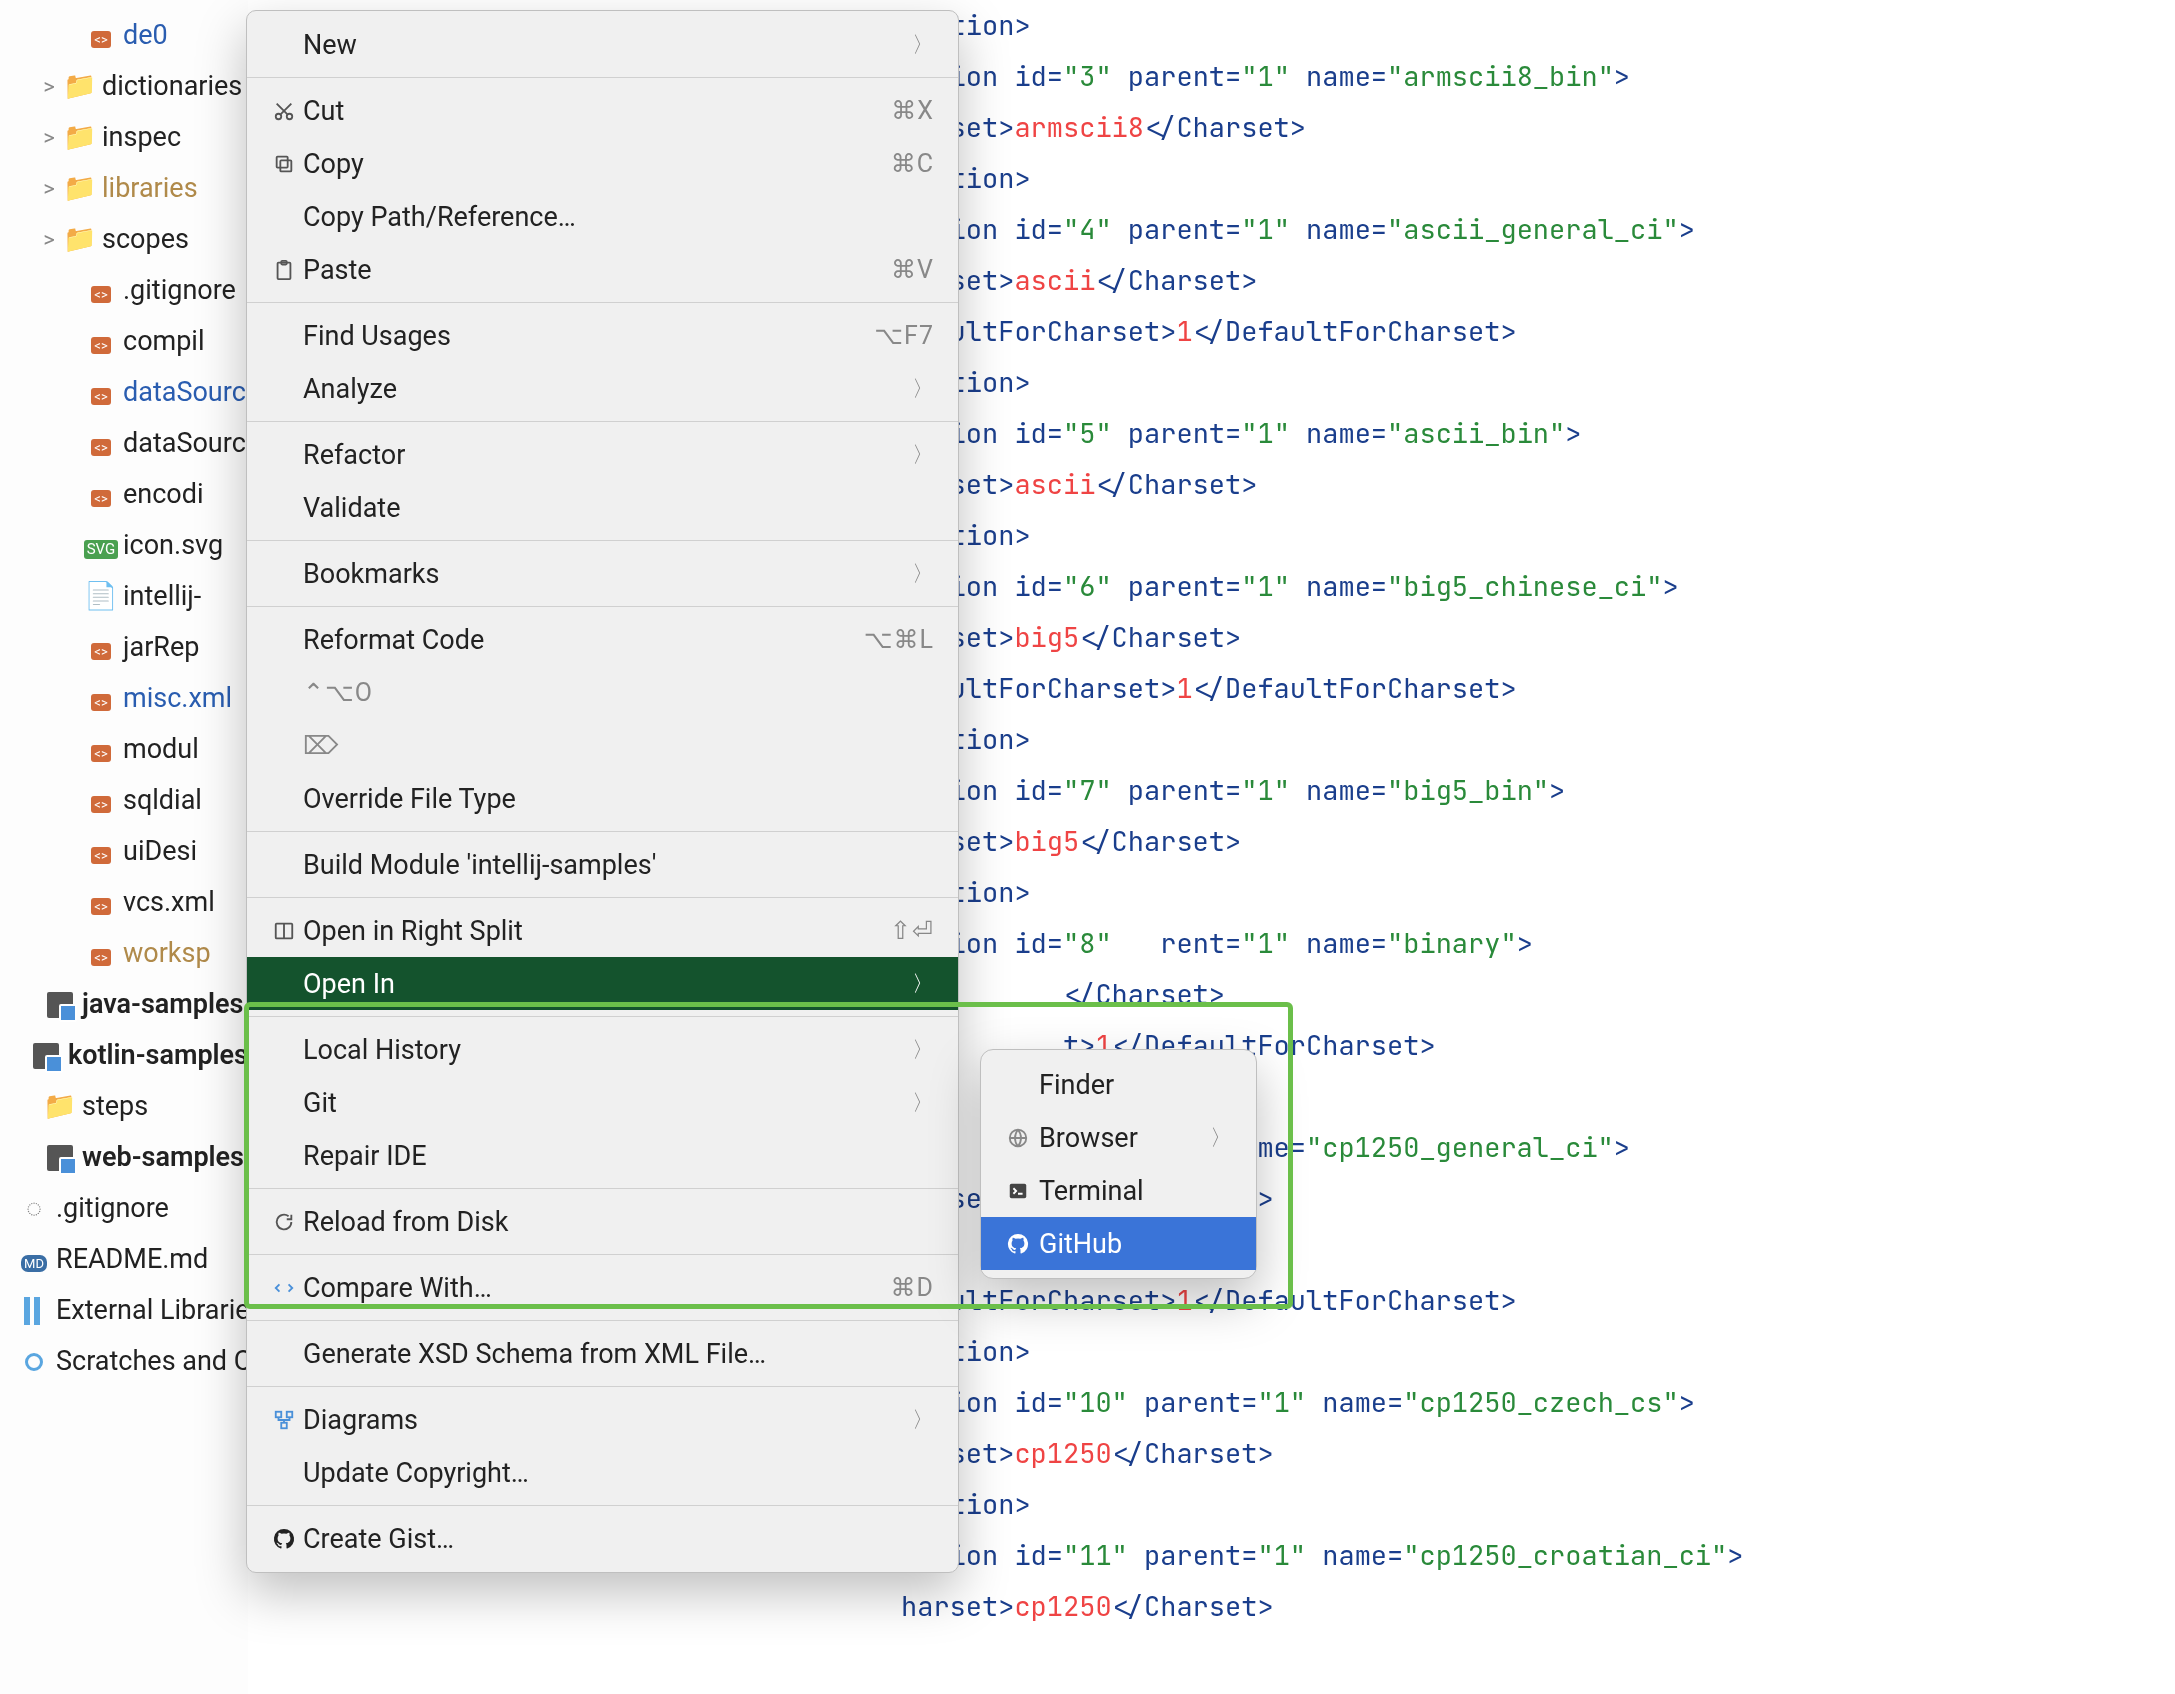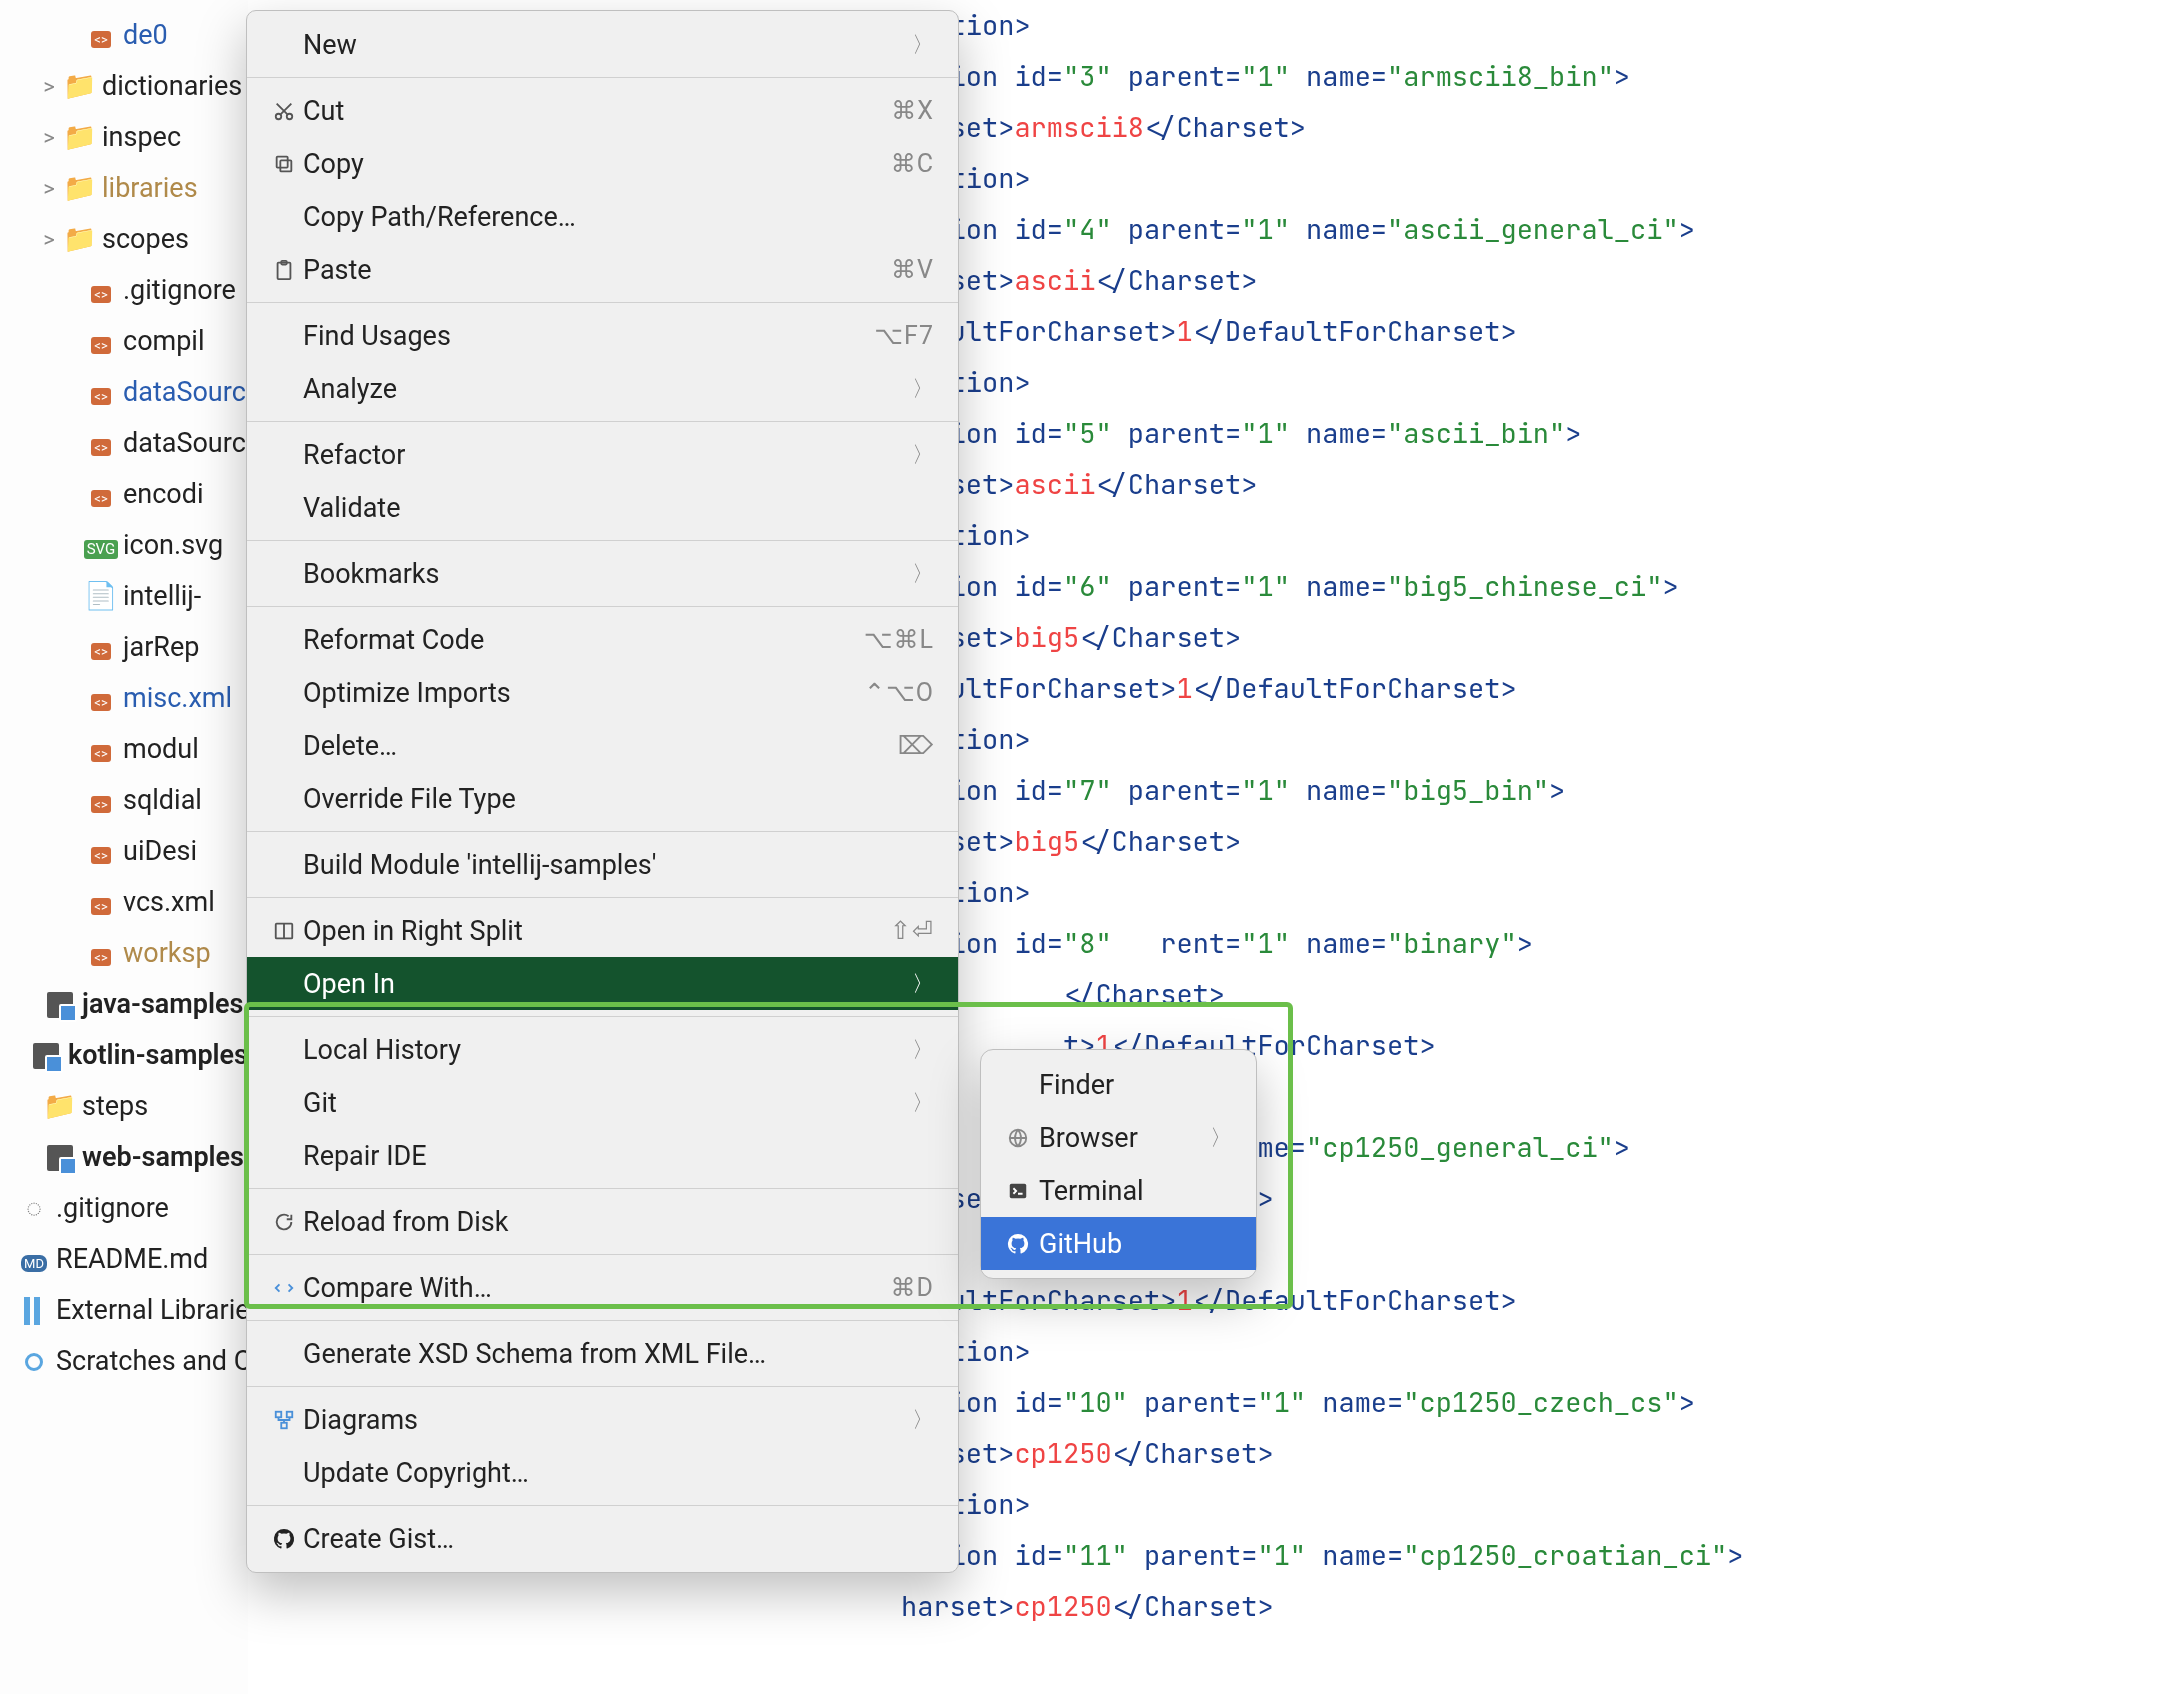--- a/index.html
+++ b/index.html
@@ -500,26 +500,24 @@
       <span class="sub">〉</span>
     </div>
     <div class="sep"></div>
     <div class="row">
       <span class="ric"></span>
       <span class="lbl">Reformat Code</span>
       <span class="sc">⌥⌘L</span>
     </div>
     <div class="row">
       <span class="ric"></span>
-      <span class="lbl">Optimize Imports</span>
       <span class="sc">⌃⌥O</span>
     </div>
     <div class="row">
       <span class="ric"></span>
-      <span class="lbl">Delete…</span>
       <span class="sc">⌦</span>
     </div>
     <div class="row">
       <span class="ric"></span>
       <span class="lbl">Override File Type</span>
     </div>
     <div class="sep"></div>
     <div class="row">
       <span class="ric"></span>
       <span class="lbl">Build Module 'intellij-samples'</span>

